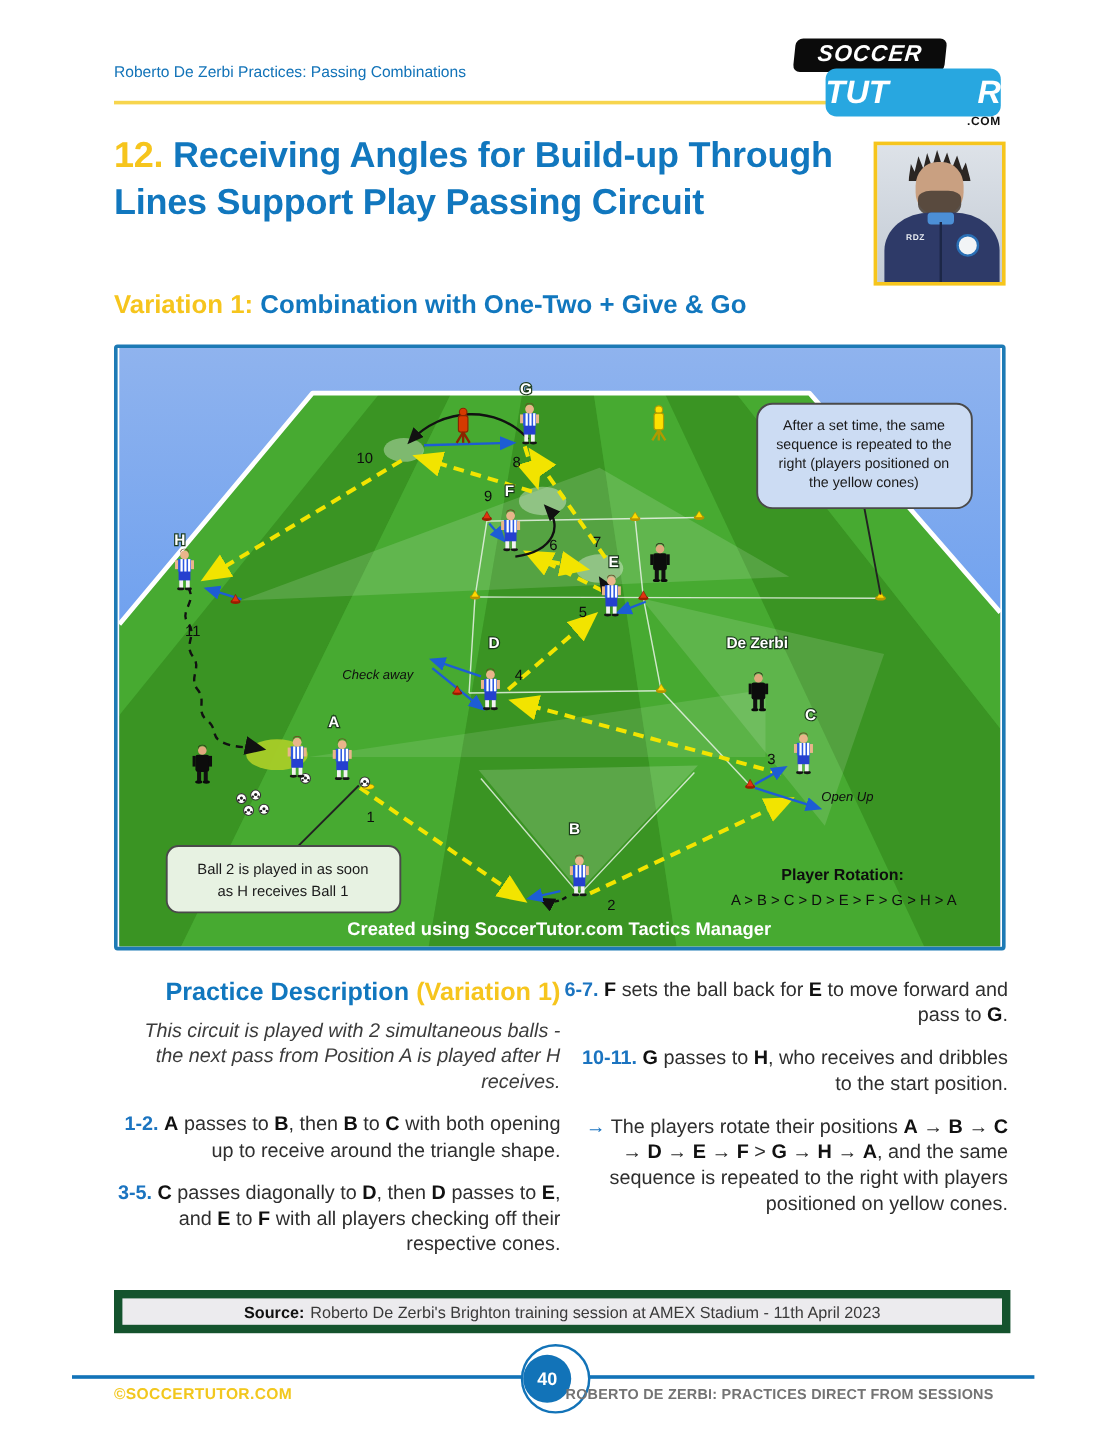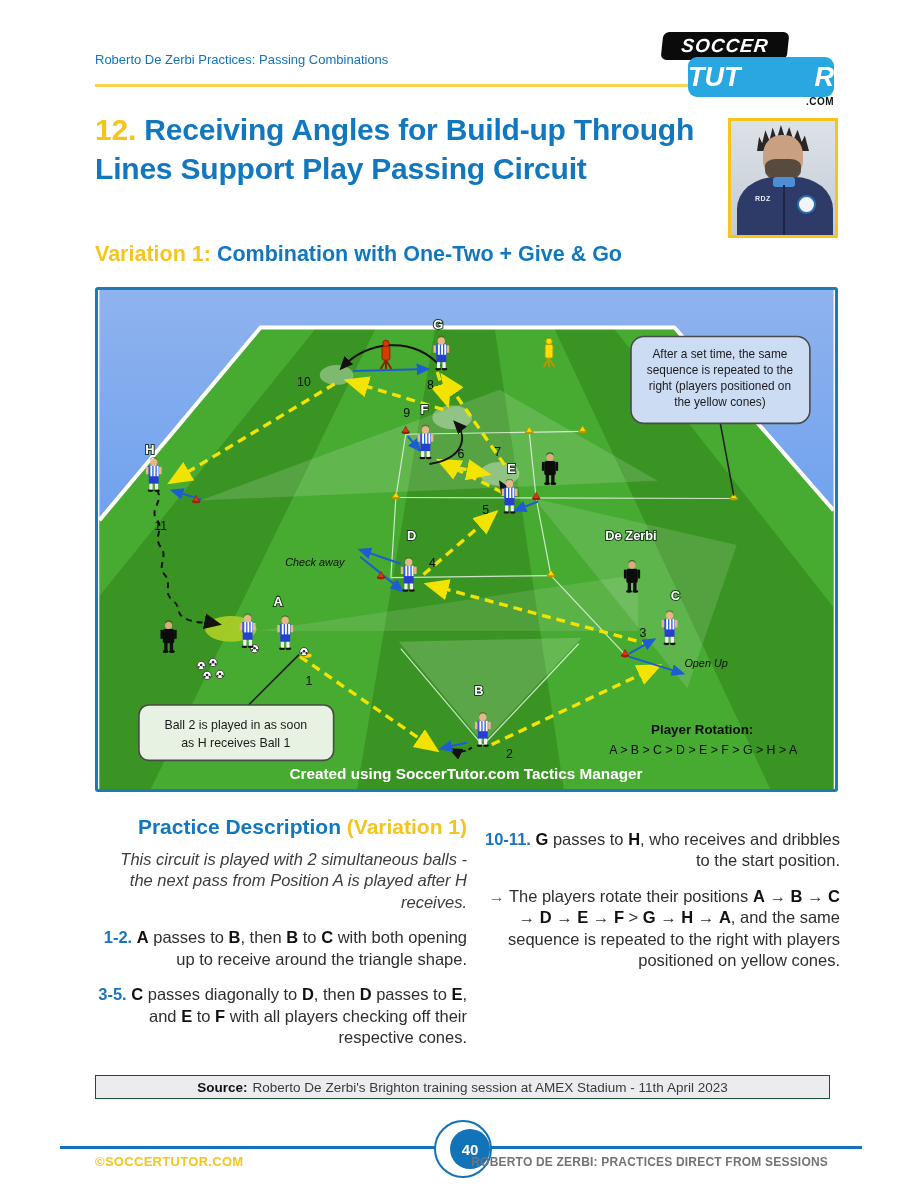--- a/index.html
+++ b/index.html
@@ -37,26 +37,26 @@
   .p-head{font-size:21px;font-weight:700;color:#1177be;}
   .p-head .vlabel{color:#f6c51d;}
   .p-intro{font-size:16.5px;line-height:1.3;color:#3c3c3c;font-style:italic;margin-top:10px;}
   .pcol{width:372px;text-align:right;}
   .pcol-left{left:95px;top:815px;}
   .pcol-right{left:468px;top:815px;}
   .pitem{font-size:16.5px;line-height:1.3;color:#2e2e2e;margin-top:14px;padding-left:34px;text-indent:-34px;}
   .pnum{color:#1b74c0;font-weight:700;}
   .seg-b{font-weight:700;color:#111;}
   
-  .source{left:95px;top:1075px;width:733px;height:22px;background:#ecebee;border:1px solid #14532d;
+  .source{left:95px;top:1075px;width:733px;height:22px;background:#ecebee;border:7px solid #14532d;
           display:flex;align-items:center;justify-content:center;font-size:13.5px;color:#3a3a3a;}
   .source b{color:#111;margin-right:5px;}
   .f-line{left:60px;top:1146px;width:802px;height:3px;background:#1273b8;}
   .badge{left:434px;top:1120px;width:54px;height:54px;background:#fff;border:2px solid #1273b8;border-radius:50%;
-         display:flex;align-items:center;justify-content:flex-end;}
+         display:flex;align-items:center;justify-content:flex-start;}
   .badge-in{width:40px;height:40px;background:#1273b8;border-radius:50%;color:#fff;font-weight:700;font-size:15px;
          display:flex;align-items:center;justify-content:center;}
   .f-left{left:95px;top:1154px;font-size:13px;font-weight:700;color:#f2c71d;letter-spacing:.3px;}
   .f-right{right:94px;top:1155px;font-size:12px;font-weight:700;color:#737373;letter-spacing:.2px;}
   
   .diagram{left:95px;top:287px;width:743px;height:505px;border:3px solid #1d7ab5;border-radius:3px;box-sizing:border-box;overflow:hidden;}
 </style>
 </head>
 <body>
 
@@ -330,20 +330,21 @@
 </svg>
 </div>
 
 <div class="abs pcol pcol-left">
   <div class="p-head"><span>Practice Description </span><span class="vlabel">(Variation 1)</span></div>
   <div class="p-intro">This circuit is played with 2 simultaneous balls - the next pass from Position A is played after H receives.</div>
   <div class="pitem"><span class="pnum">1-2.</span><span><span> </span><span class="seg-b">A</span><span> passes to </span><span class="seg-b">B</span><span>, then </span><span class="seg-b">B</span><span> to </span><span class="seg-b">C</span><span> with both opening up to receive around the triangle shape.</span></span></div>
   <div class="pitem"><span class="pnum">3-5.</span><span><span> </span><span class="seg-b">C</span><span> passes diagonally to </span><span class="seg-b">D</span><span>, then </span><span class="seg-b">D</span><span> passes to </span><span class="seg-b">E</span><span>, and </span><span class="seg-b">E</span><span> to </span><span class="seg-b">F</span><span> with all players checking off their respective cones.</span></span></div>
 </div>
 <div class="abs pcol pcol-right">
+  <div class="pitem" style="margin-top:0"><span class="pnum">6-7.</span><span><span> </span><span class="seg-b">F</span><span> sets the ball back for </span><span class="seg-b">E</span><span> to move forward and pass to </span><span class="seg-b">G</span><span>.</span></span></div>
   <div class="pitem"><span class="pnum">10-11.</span><span><span> </span><span class="seg-b">G</span><span> passes to </span><span class="seg-b">H</span><span>, who receives and dribbles to the start position.</span></span></div>
   <div class="pitem"><span class="pnum">→</span><span><span> The players rotate their positions </span><span class="seg-b">A</span><span> → </span><span class="seg-b">B</span><span> → </span><span class="seg-b">C</span><span> → </span><span class="seg-b">D</span><span> → </span><span class="seg-b">E</span><span> → </span><span class="seg-b">F</span><span> &gt; </span><span class="seg-b">G</span><span> → </span><span class="seg-b">H</span><span> → </span><span class="seg-b">A</span><span>, and the same sequence is repeated to the right with players positioned on yellow cones.</span></span></div>
 </div>
 
 <div class="abs source">
   <b>Source:</b>
     <span>Roberto De Zerbi's Brighton training session at AMEX Stadium - 11th April 2023</span>
 </div>
 
 <div class="abs f-line"></div>

